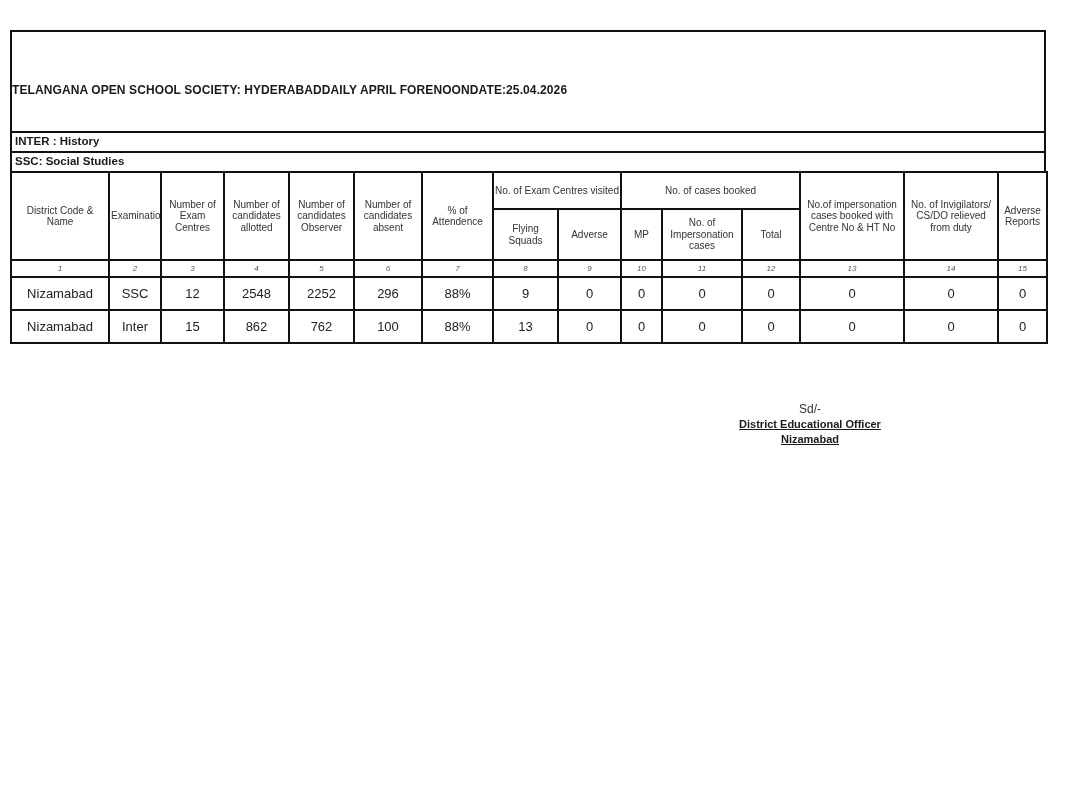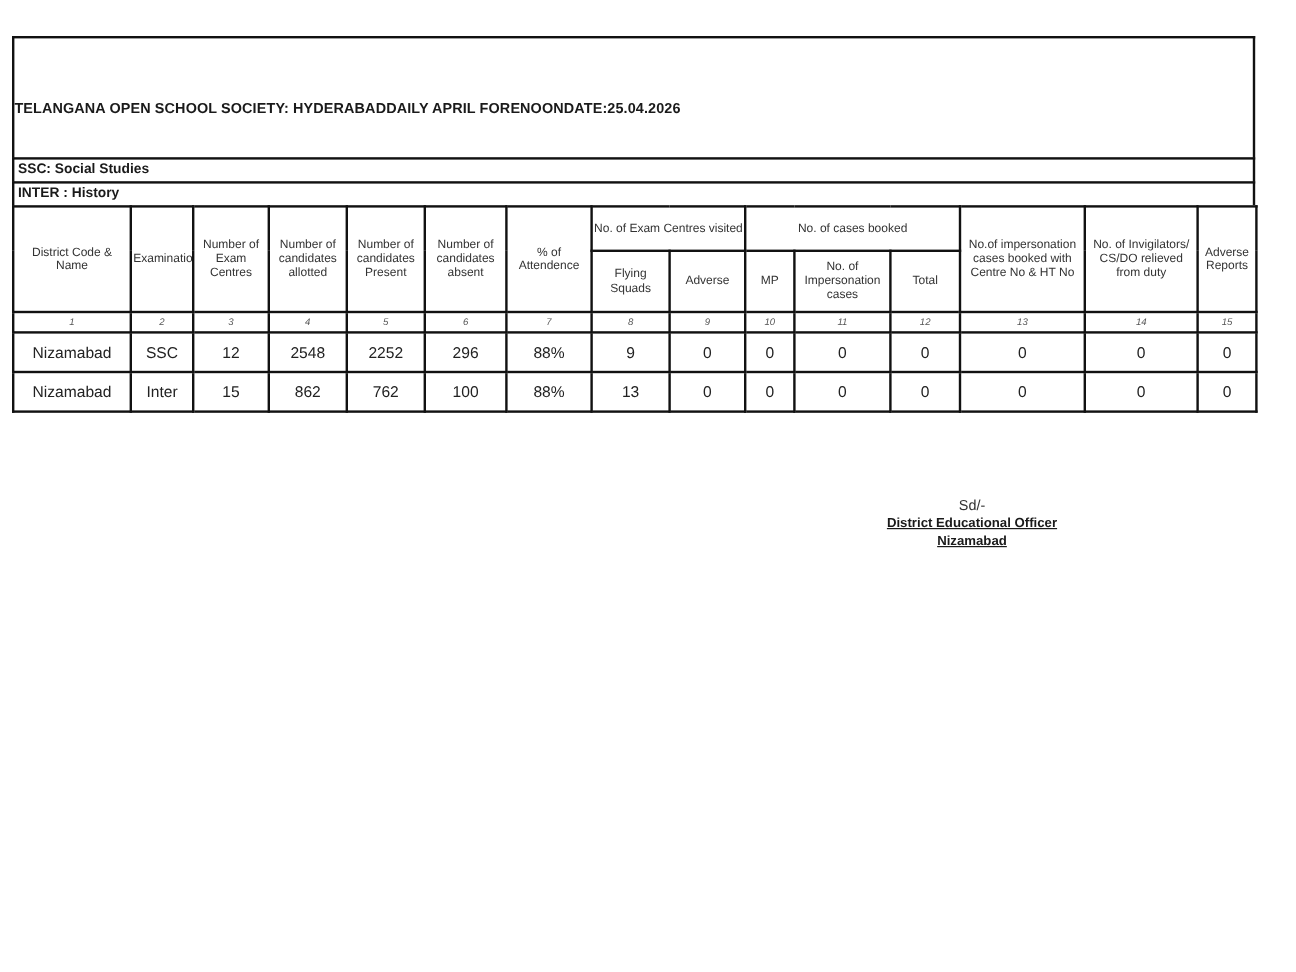--- a/index.html
+++ b/index.html
@@ -23,34 +23,34 @@
   table.rep td {
     border: 2px solid #111; text-align: center; vertical-align: middle;
     font-size: 10px; line-height: 11.5px; color: #333; padding: 0 1px; overflow: hidden;
   }
   table.rep tr.h1 td { height: 35px; }
   table.rep tr.h2 td { height: 49px; }
   table.rep tr.idx td { height: 15px; font-size: 8px; color: #555; font-style: italic; }
   table.rep tr.data td { height: 31px; font-size: 13px; color: #222; }
   .sig { position: absolute; left: 700px; top: 402px; width: 220px; text-align: center; }
   .sig div { font-size: 11px; line-height: 15px; }
-  .sig .s1 { font-size: 12px; color: #333; margin-top: 12px; }
+  .sig .s1 { font-size: 12px; color: #333; }
   .sig .s2, .sig .s3 { font-weight: bold; text-decoration: underline; }
 </style>
 </head>
 <body>
 
 <div class="sheet">
   <div class="titlebox">
     <div class="t1">TELANGANA OPEN SCHOOL SOCIETY: HYDERABAD</div>
     <div class="t3">DAILY APRIL FORENOON</div>
     <div class="t4">DATE:25.04.2026</div>
   </div>
+  <div class="subj">INTER : History</div>
   <div class="subj">SSC: Social Studies</div>
-  <div class="subj">INTER : History</div>
 
   <table class="rep">
     <colgroup>
       <col style="width:98px">
         <col style="width:52px">
         <col style="width:63px">
         <col style="width:65px">
       <col style="width:65px">
         <col style="width:68px">
         <col style="width:71px">
@@ -62,21 +62,21 @@
       <col style="width:104px">
         <col style="width:94px">
         <col style="width:49px">
     </colgroup>
     <tbody>
         <tr class="h1">
       <td rowspan="2">District Code &amp; Name</td>
       <td rowspan="2">Examination</td>
       <td rowspan="2">Number of Exam Centres</td>
       <td rowspan="2">Number of candidates allotted</td>
-      <td rowspan="2">Number of candidates Present</td>
+      <td rowspan="2">Number of candidates Observer</td>
       <td rowspan="2">Number of candidates absent</td>
       <td rowspan="2">% of Attendence</td>
       <td colspan="2">No. of Exam Centres visited</td>
       <td colspan="3">No. of cases booked</td>
       <td rowspan="2">No.of impersonation cases booked with Centre No &amp; HT No</td>
       <td rowspan="2">No. of Invigilators/ CS/DO relieved from duty</td>
       <td rowspan="2">Adverse Reports</td>
     </tr>
     <tr class="h2">
       <td>Flying Squads</td>

